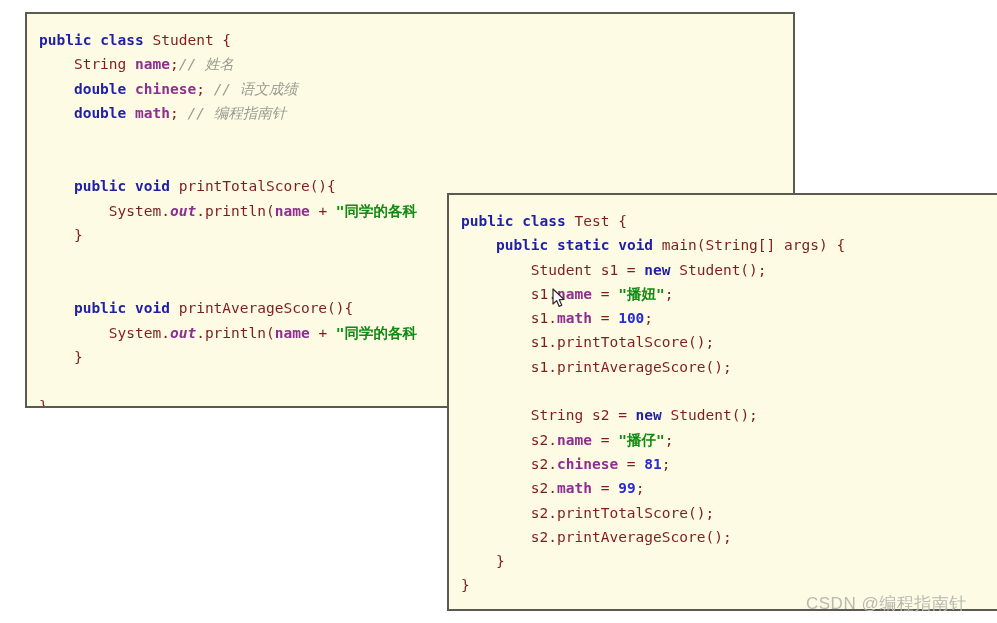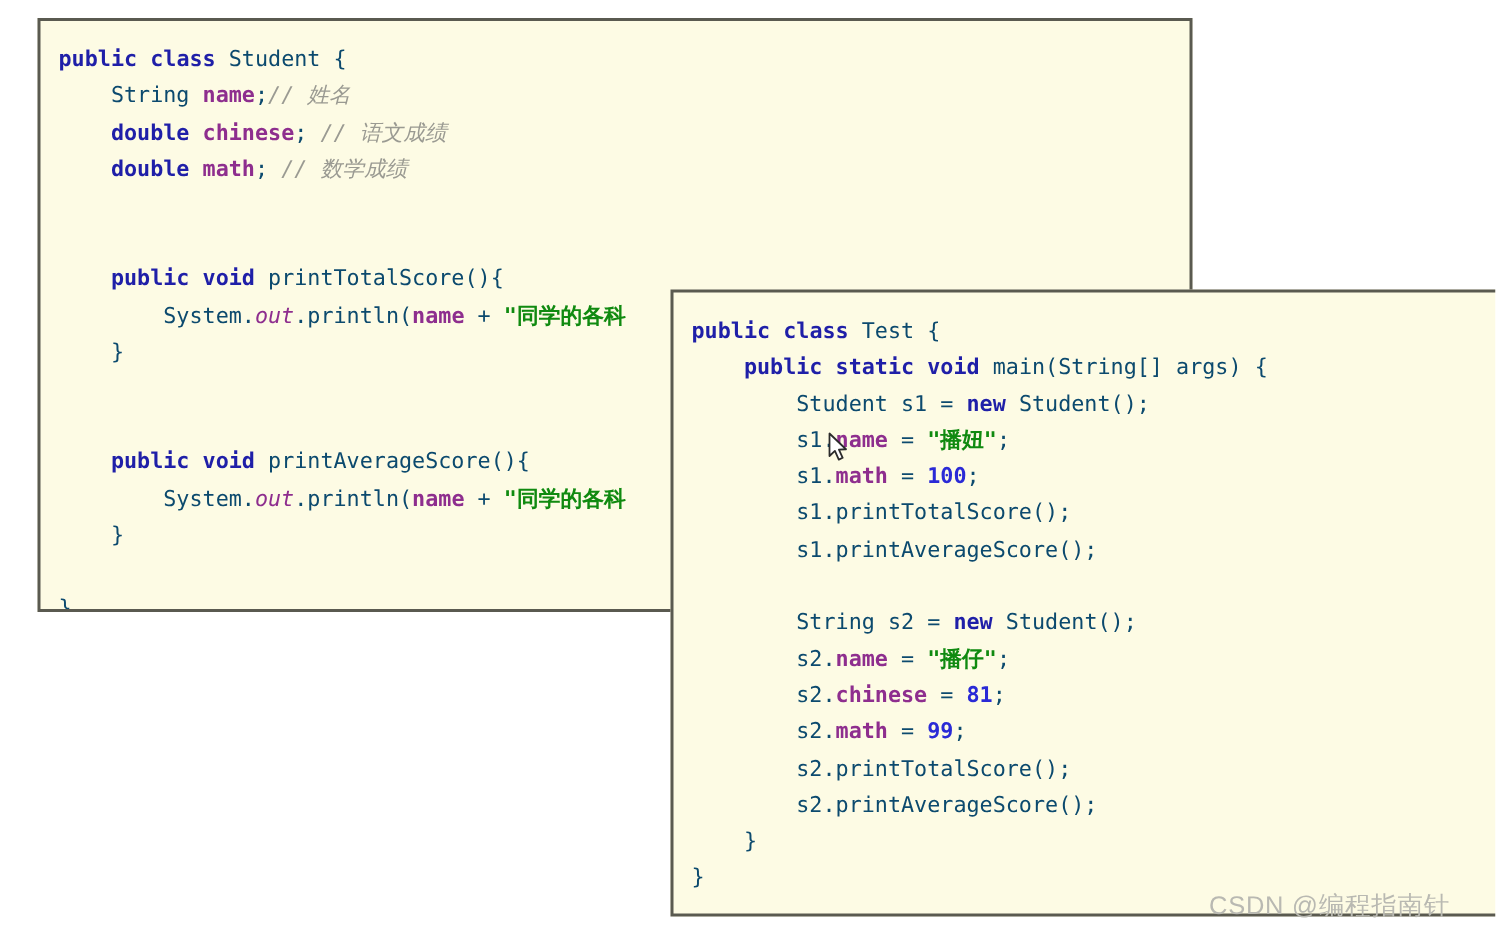--- a/index.html
+++ b/index.html
@@ -52,25 +52,25 @@
     line-height: 24.3px;
     height: 24.3px;
   }
   .line.blank {
     color: transparent;
   }
 
   
   .kw   { color: #1f1fa8; font-weight: bold; }
   .fld  { color: #8e2e8e; font-weight: bold; }
-  .fldi { color: #8e2e8e; font-weight: normal; font-style: italic; }
+  .fldi { color: #8e2e8e; font-weight: bold; font-style: italic; }
   .num  { color: #2a2ad6; font-weight: bold; }
   .str  { color: #108a10; font-weight: bold; }
   .cmt  { color: #9a9a92; font-style: italic; }
-  .pln  { color: #0c4a6e; }
+  .pln  { color: #7f1d1d; }
 
   
   #mouse-cursor {
     position: absolute;
     left: 552px;
     top: 288px;
     width: 14px;
     height: 20px;
     z-index: 5;
     pointer-events: none;
@@ -92,21 +92,21 @@
 </head>
 <body>
 
 <div id="screen">
 
   <div class="code-panel" id="panel-student">
     <div class="code-body" id="body-student">
         <div class="line"><span class="kw">public</span><span class="pln"> </span><span class="kw">class</span><span class="pln"> Student {</span></div>
         <div class="line"><span class="pln">    String </span><span class="fld">name</span><span class="pln">;</span><span class="cmt">// 姓名</span></div>
         <div class="line"><span class="pln">    </span><span class="kw">double</span><span class="pln"> </span><span class="fld">chinese</span><span class="pln">; </span><span class="cmt">// 语文成绩</span></div>
-        <div class="line"><span class="pln">    </span><span class="kw">double</span><span class="pln"> </span><span class="fld">math</span><span class="pln">; </span><span class="cmt">// 数学成绩</span></div>
+        <div class="line"><span class="pln">    </span><span class="kw">double</span><span class="pln"> </span><span class="fld">math</span><span class="pln">; </span><span class="cmt">// 编程指南针</span></div>
         <div class="line blank">&nbsp;</div>
         <div class="line blank">&nbsp;</div>
         <div class="line"><span class="pln">    </span><span class="kw">public</span><span class="pln"> </span><span class="kw">void</span><span class="pln"> printTotalScore(){</span></div>
         <div class="line"><span class="pln">        System.</span><span class="fldi">out</span><span class="pln">.println(</span><span class="fld">name</span><span class="pln"> + </span><span class="str">"同学的各科</span></div>
         <div class="line"><span class="pln">    }</span></div>
         <div class="line blank">&nbsp;</div>
         <div class="line blank">&nbsp;</div>
         <div class="line"><span class="pln">    </span><span class="kw">public</span><span class="pln"> </span><span class="kw">void</span><span class="pln"> printAverageScore(){</span></div>
         <div class="line"><span class="pln">        System.</span><span class="fldi">out</span><span class="pln">.println(</span><span class="fld">name</span><span class="pln"> + </span><span class="str">"同学的各科</span></div>
         <div class="line"><span class="pln">    }</span></div>

